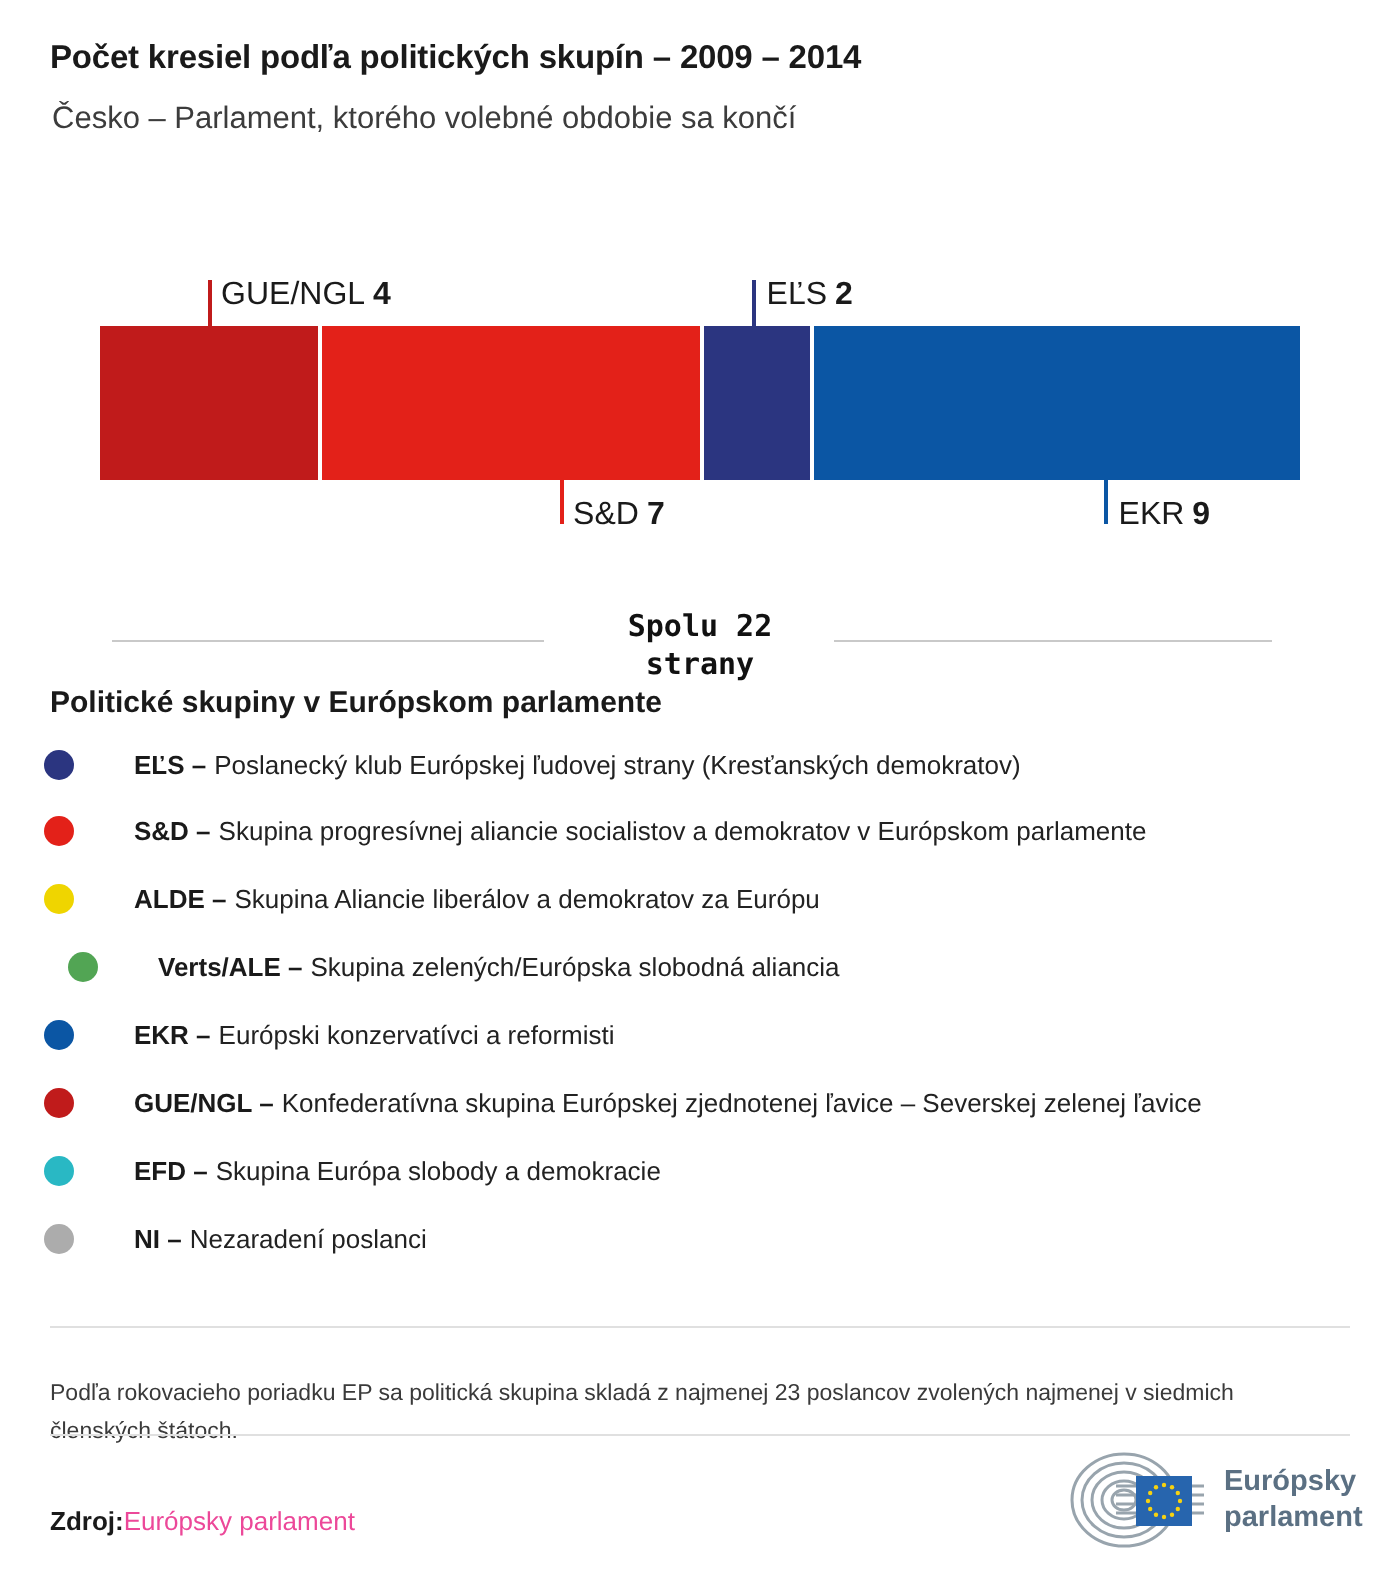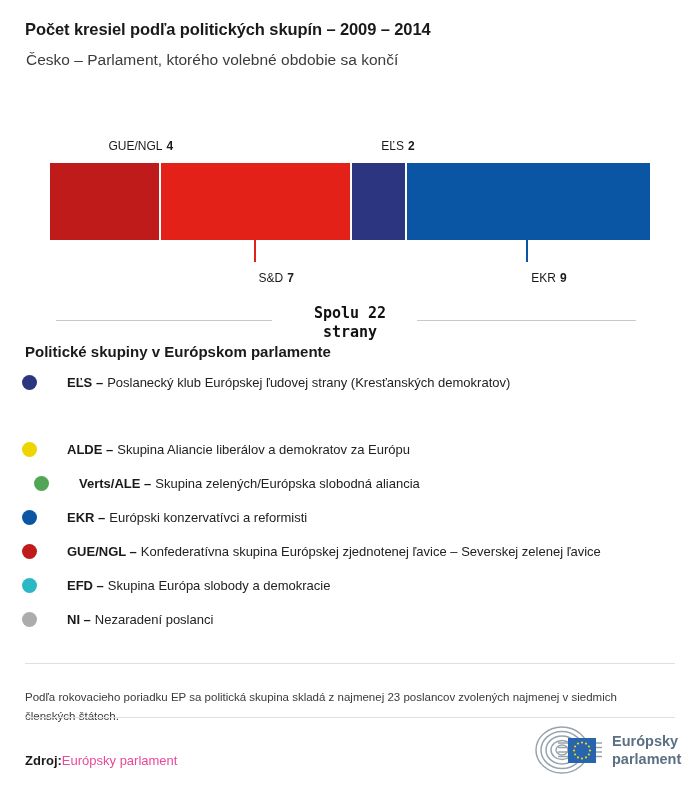--- a/index.html
+++ b/index.html
@@ -9,25 +9,25 @@
   }
   .abs{position:absolute;}
   #title{left:25px;top:20px;font-size:16.5px;font-weight:bold;letter-spacing:-0.1px;}
   #subtitle{left:26px;top:51px;font-size:15.5px;color:#3c3c3c;}
 
   
   #chart-area{left:0;top:0;width:700px;height:300px;}
   #stacked-bar{position:absolute;left:50px;top:163px;width:600px;height:77px;display:flex;}
   .seg{flex:0 0 auto;box-sizing:border-box;}
   .seg + .seg{border-left:2px solid #fff;}
-  .bar-label{position:absolute;display:flex;font-size:12px;white-space:nowrap;flex-direction:column;}
+  .bar-label{position:absolute;display:flex;font-size:16px;white-space:nowrap;}
   .bar-label .tick{width:2px;flex:none;}
   .bar-label.top{top:140px;height:23px;align-items:stretch;}
   .bar-label.top .txt{margin-left:5px;margin-top:-1px;}
-  .bar-label.bottom{top:240px;height:26px;}
+  .bar-label.bottom{top:240px;height:26px;margin-left:26px;}
   .bar-label.bottom .tick{height:22px;}
   .bar-label.bottom .txt{margin-left:5px;margin-top:9px;}
   .bar-label b{margin-left:4px;}
 
   
   .total-line{position:absolute;top:320px;height:0;border-top:1px solid #c9c9c9;}
   #line-left{left:56px;width:216px;}
   #line-right{left:417px;width:219px;}
   #total-block{left:250px;top:304px;width:200px;text-align:center;
     font-family:"DejaVu Sans Mono", monospace;font-weight:bold;font-size:15px;line-height:19px;color:#111;}
@@ -91,20 +91,25 @@
   <div>strany</div>
 </div>
 
 <div class="abs" id="legend-title">Politické skupiny v Európskom parlamente</div>
 <div class="abs" id="legend-list">
     <div class="legend-row" style="top: 0px;">
       <span class="dot" style="background: rgb(43, 53, 128);"></span>
       <span class="abbr">EĽS –</span>
       <span class="desc">Poslanecký klub Európskej ľudovej strany (Kresťanských demokratov)</span>
     </div>
+    <div class="legend-row" style="top: 33.9px;">
+      <span class="dot" style="background: rgb(227, 33, 25);"></span>
+      <span class="abbr">S&amp;D –</span>
+      <span class="desc">Skupina progresívnej aliancie socialistov a demokratov v Európskom parlamente</span>
+    </div>
     <div class="legend-row" style="top: 67.8px;">
       <span class="dot" style="background: rgb(239, 213, 0);"></span>
       <span class="abbr">ALDE –</span>
       <span class="desc">Skupina Aliancie liberálov a demokratov za Európu</span>
     </div>
     <div class="legend-row" style="top: 101.7px; margin-left: 12px;">
       <span class="dot" style="background: rgb(82, 165, 84);"></span>
       <span class="abbr">Verts/ALE –</span>
       <span class="desc">Skupina zelených/Európska slobodná aliancia</span>
     </div>

